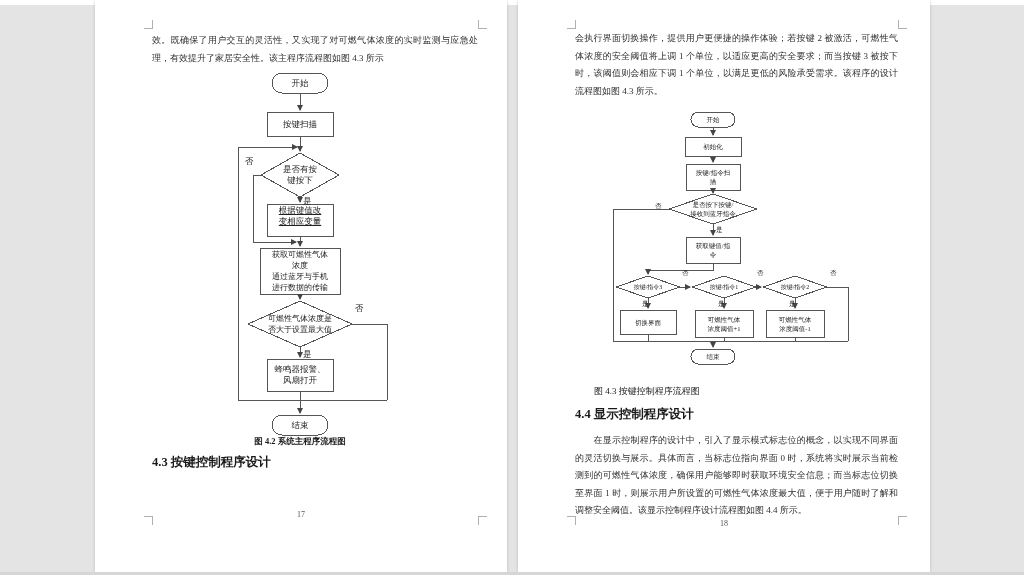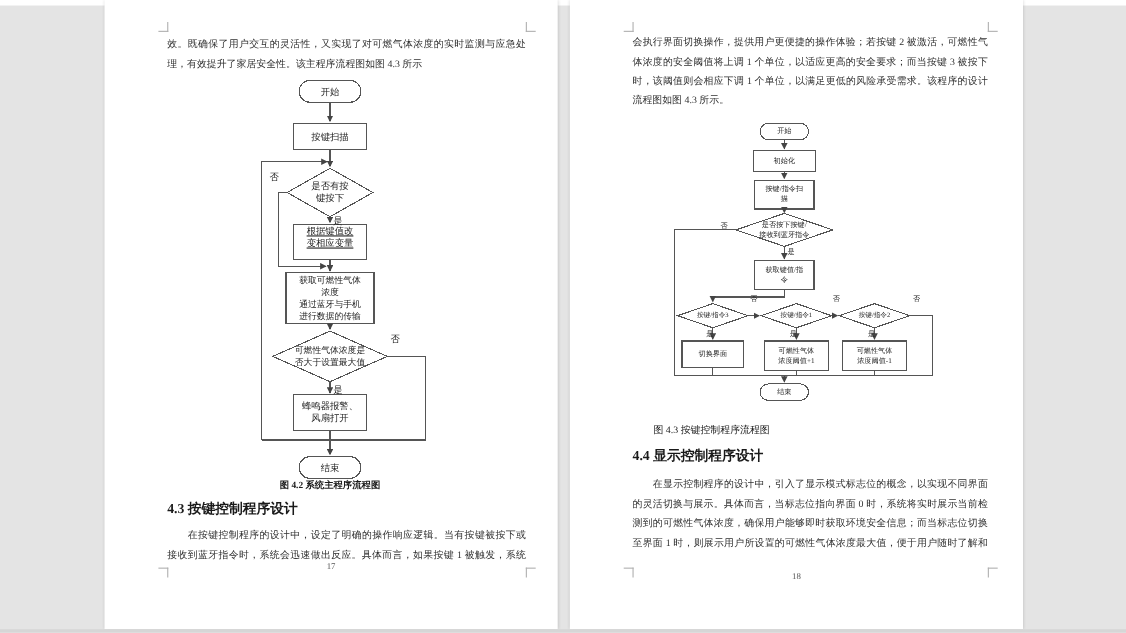--- a/index.html
+++ b/index.html
@@ -97,24 +97,20 @@
 进行数据的传输</div>
     <div class="elabel f1" style="left:260px;top:303px;">否</div>
     <div class="elabel f1" style="left:208px;top:349px;">是</div>
     <div class="fnode f1" style="left:172px;top:359px;width:66px;height:32px;">蜂鸣器报警、
 风扇打开</div>
     <div class="fnode f1" style="left:177px;top:415px;width:56px;height:20px;">结束</div>
 
     <div class="caption bold" style="left:105px;top:436px;width:200px;">图 4.2 系统主程序流程图</div>
     <div class="heading" style="left:57px;top:454px;">4.3 按键控制程序设计</div>
 
-    <div class="para" style="left:57px;top:478px;width:326px;">
-      <div class="pline">　　在按键控制程序的设计中，设定了明确的操作响应逻辑。当有按键被按下或</div>
-      <div class="pline">接收到蓝牙指令时，系统会迅速做出反应。具体而言，如果按键 1 被触发，系统</div>
-    </div>
 
     <div class="pagenum" style="top:510px;">17</div>
   </div>
 
   <div class="page page2">
     <div class="mark tl" style="left:49px;top:20px;"></div>
     <div class="mark tr" style="left:380px;top:20px;"></div>
     <div class="mark bl" style="left:49px;top:516px;"></div>
     <div class="mark br" style="left:380px;top:516px;"></div>
 
@@ -192,19 +188,20 @@
     <div class="fnode f2" style="left:173px;top:349px;width:44px;height:15px;">结束</div>
 
     <div class="caption" style="left:76px;top:385px;font-size:9px;">图 4.3 按键控制程序流程图</div>
     <div class="heading" style="left:57px;top:406px;">4.4 显示控制程序设计</div>
 
     <div class="para" style="left:57px;top:432px;width:323px;">
       <div class="pline">　　在显示控制程序的设计中，引入了显示模式标志位的概念，以实现不同界面</div>
       <div class="pline">的灵活切换与展示。具体而言，当标志位指向界面 0 时，系统将实时展示当前检</div>
       <div class="pline">测到的可燃性气体浓度，确保用户能够即时获取环境安全信息；而当标志位切换</div>
       <div class="pline">至界面 1 时，则展示用户所设置的可燃性气体浓度最大值，便于用户随时了解和</div>
+      <div class="pline last">调整安全阈值。该显示控制程序设计流程图如图 4.4 所示。</div>
     </div>
 
     <div class="pagenum" style="top:519px;">18</div>
   </div>
 
   <div class="bottomstrip"></div>
 </div>
 
 </body></html>

